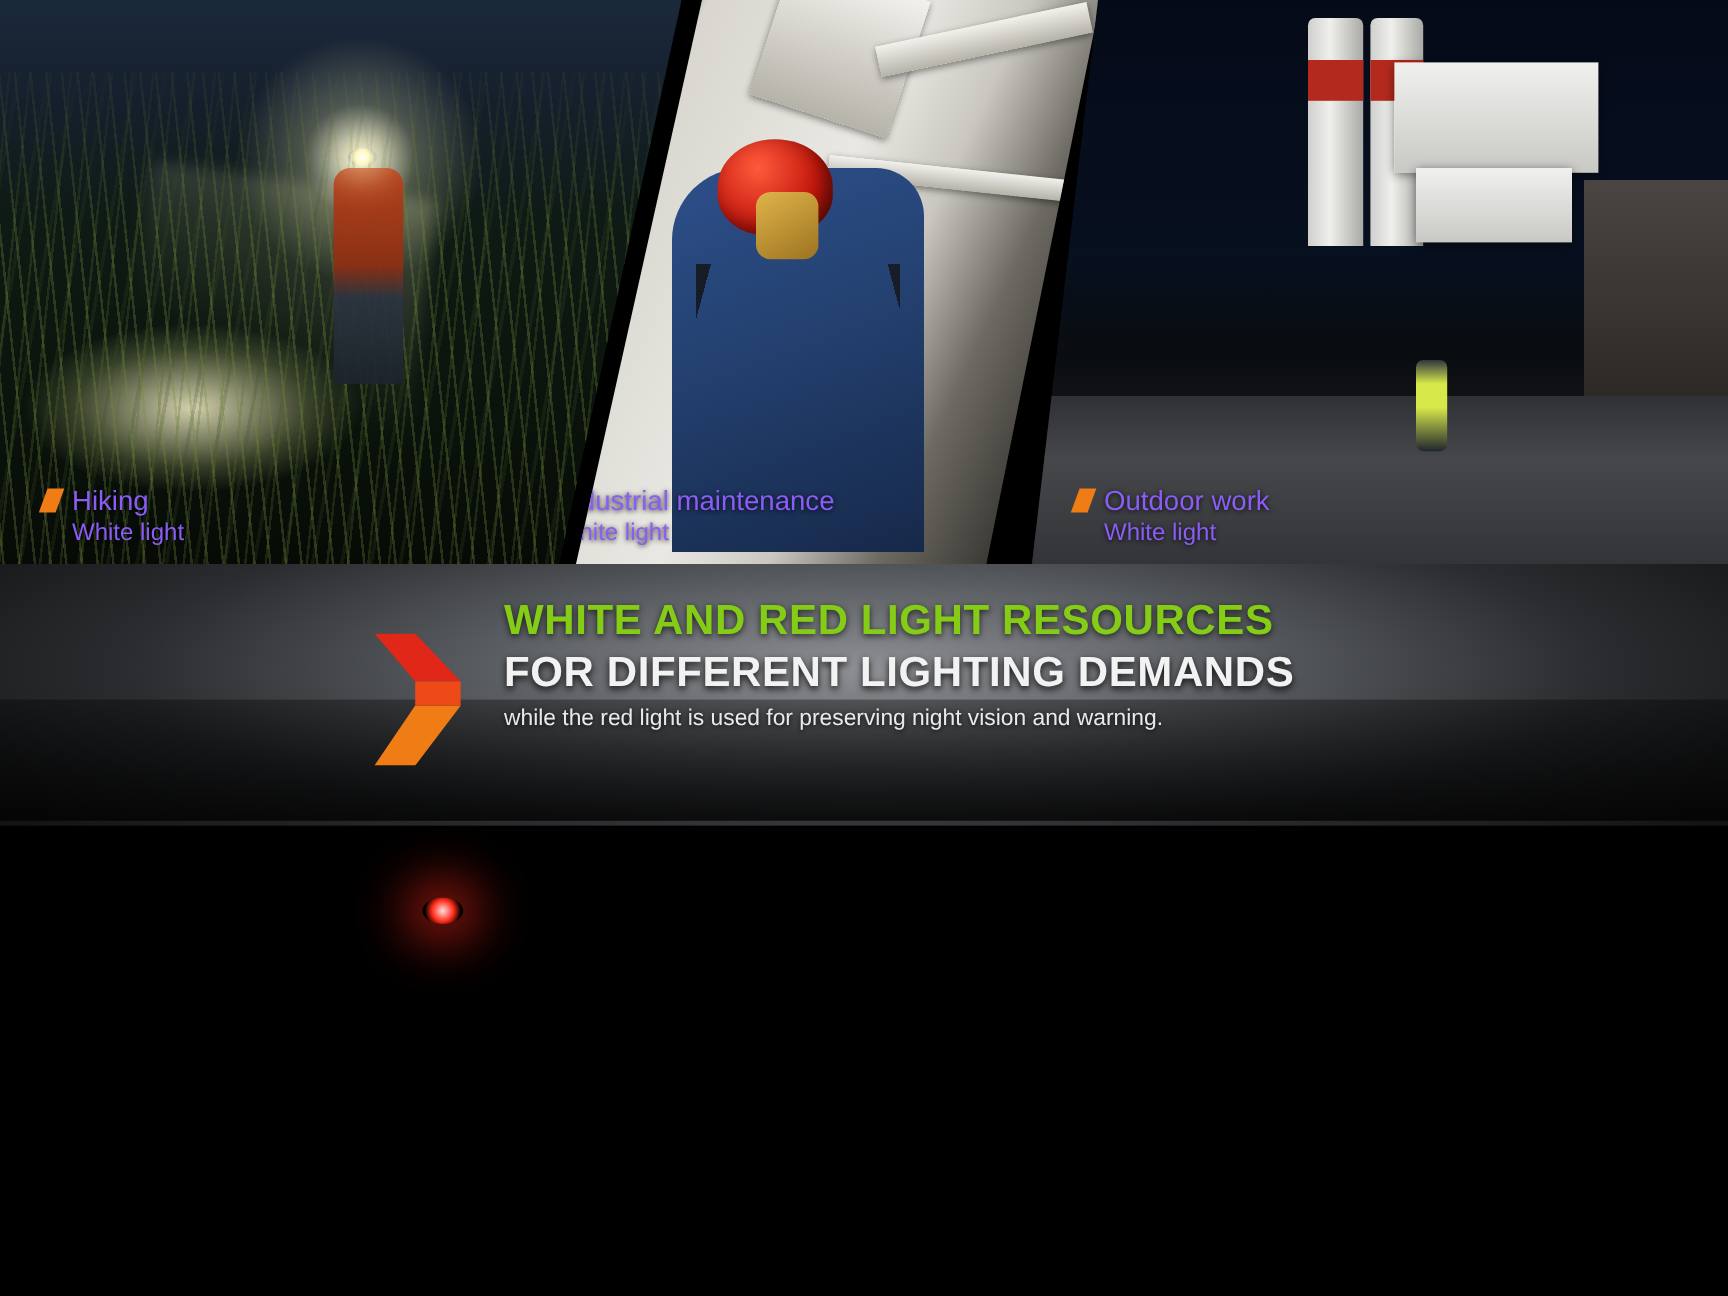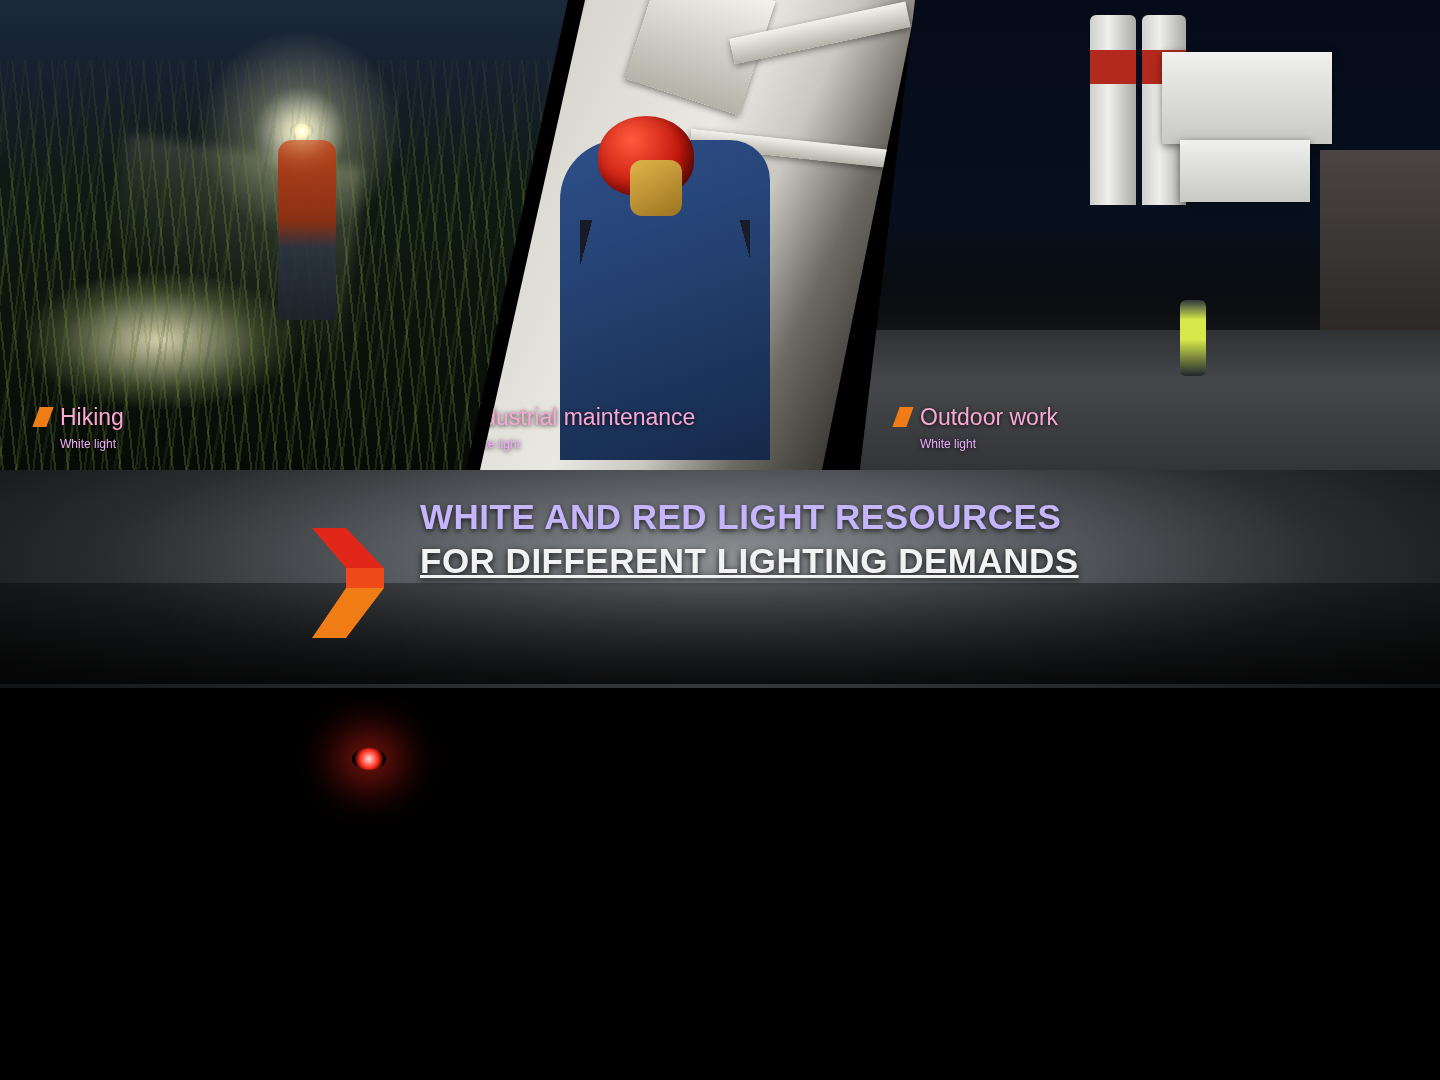--- a/index.html
+++ b/index.html
@@ -118,49 +118,48 @@
   }
 
   
   .caption { position:absolute; z-index:6; }
   .cap-row { display:flex; align-items:center; gap:10px; }
   .slash {
     width:14px; height:20px; background:#f07c16;
     transform:skewX(-20deg); flex:none;
   }
   .cap-title {
-    color:#f9a8d4; font-size:23px; line-height:26px; text-shadow:0 1px 4px rgba(0,0,0,0.85);
+    color:#8b5cf6; font-size:23px; line-height:26px; text-shadow:0 1px 4px rgba(0,0,0,0.85);
   }
   .cap-sub {
-    color:#f0abfc; font-size:12px; line-height:20px; margin-left:24px; margin-top:4px;
+    color:#8b5cf6; font-size:20px; line-height:20px; margin-left:24px; margin-top:4px;
     text-shadow:0 1px 4px rgba(0,0,0,0.85);
   }
 
   
   .banner {
     position:absolute; top:470px; left:0; width:1440px; height:218px;
     background:
       radial-gradient(ellipse 900px 210px at 720px 40%, #8e9094 0%, #55585c 38%, #2a2c2f 68%, #121314 100%),
       linear-gradient(180deg,#0d0e0f,#2e3033 45%, #0b0c0d);
     overflow:hidden;
   }
   .banner::after{
     content:""; position:absolute; left:0; right:0; top:52%; height:46%;
     background:linear-gradient(180deg, rgba(0,0,0,0.35), rgba(0,0,0,0.78));
   }
   .chev { position:absolute; left:312px; top:528px; width:72px; height:110px; z-index:4; }
   .banner-text { position:absolute; left:420px; top:495px; width:990px; z-index:4; }
   .h1 {
-    color:#c4b5fd; font-size:35px; font-weight:bold; letter-spacing:0.5px; line-height:44px;
+    color:#84cc16; font-size:35px; font-weight:bold; letter-spacing:0.5px; line-height:44px;
     text-shadow:0 2px 5px rgba(0,0,0,0.7);
   }
   .h2 {
     color:#f2f2f2; font-size:35px; font-weight:bold; letter-spacing:0.5px; line-height:44px;
     text-shadow:0 2px 6px rgba(0,0,0,0.85);
-    text-decoration:underline;
   }
   .bp {
     color:#e9e9e9; font-size:19px; line-height:32px; margin-top:12px;
     text-shadow:0 1px 4px rgba(0,0,0,0.8);
   }
 
   
   .bot-strip {
     position:absolute; top:690px; left:0; width:1440px; height:390px; overflow:hidden; background:#000;
   }
@@ -306,20 +305,21 @@
     <svg width="72" height="110" viewBox="0 0 72 110">
       <polygon points="0,0 34,0 72,40 34,40" fill="#e02718"></polygon>
       <polygon points="0,110 34,110 72,60 34,60" fill="#f07c16"></polygon>
       <polygon points="34,40 72,40 72,60 34,60" fill="#ee4a17"></polygon>
     </svg>
   </div>
 
   <div class="banner-text">
     <div class="h1">WHITE AND RED LIGHT RESOURCES</div>
     <div class="h2">FOR DIFFERENT LIGHTING DEMANDS</div>
+    <div class="bp" style="margin-top:0">while the red light is used for preserving night vision and warning.</div>
   </div>
 
   <div class="bot-strip">
 
 
   </div>
 
   <div class="red-flash"></div>
 </div>
 

